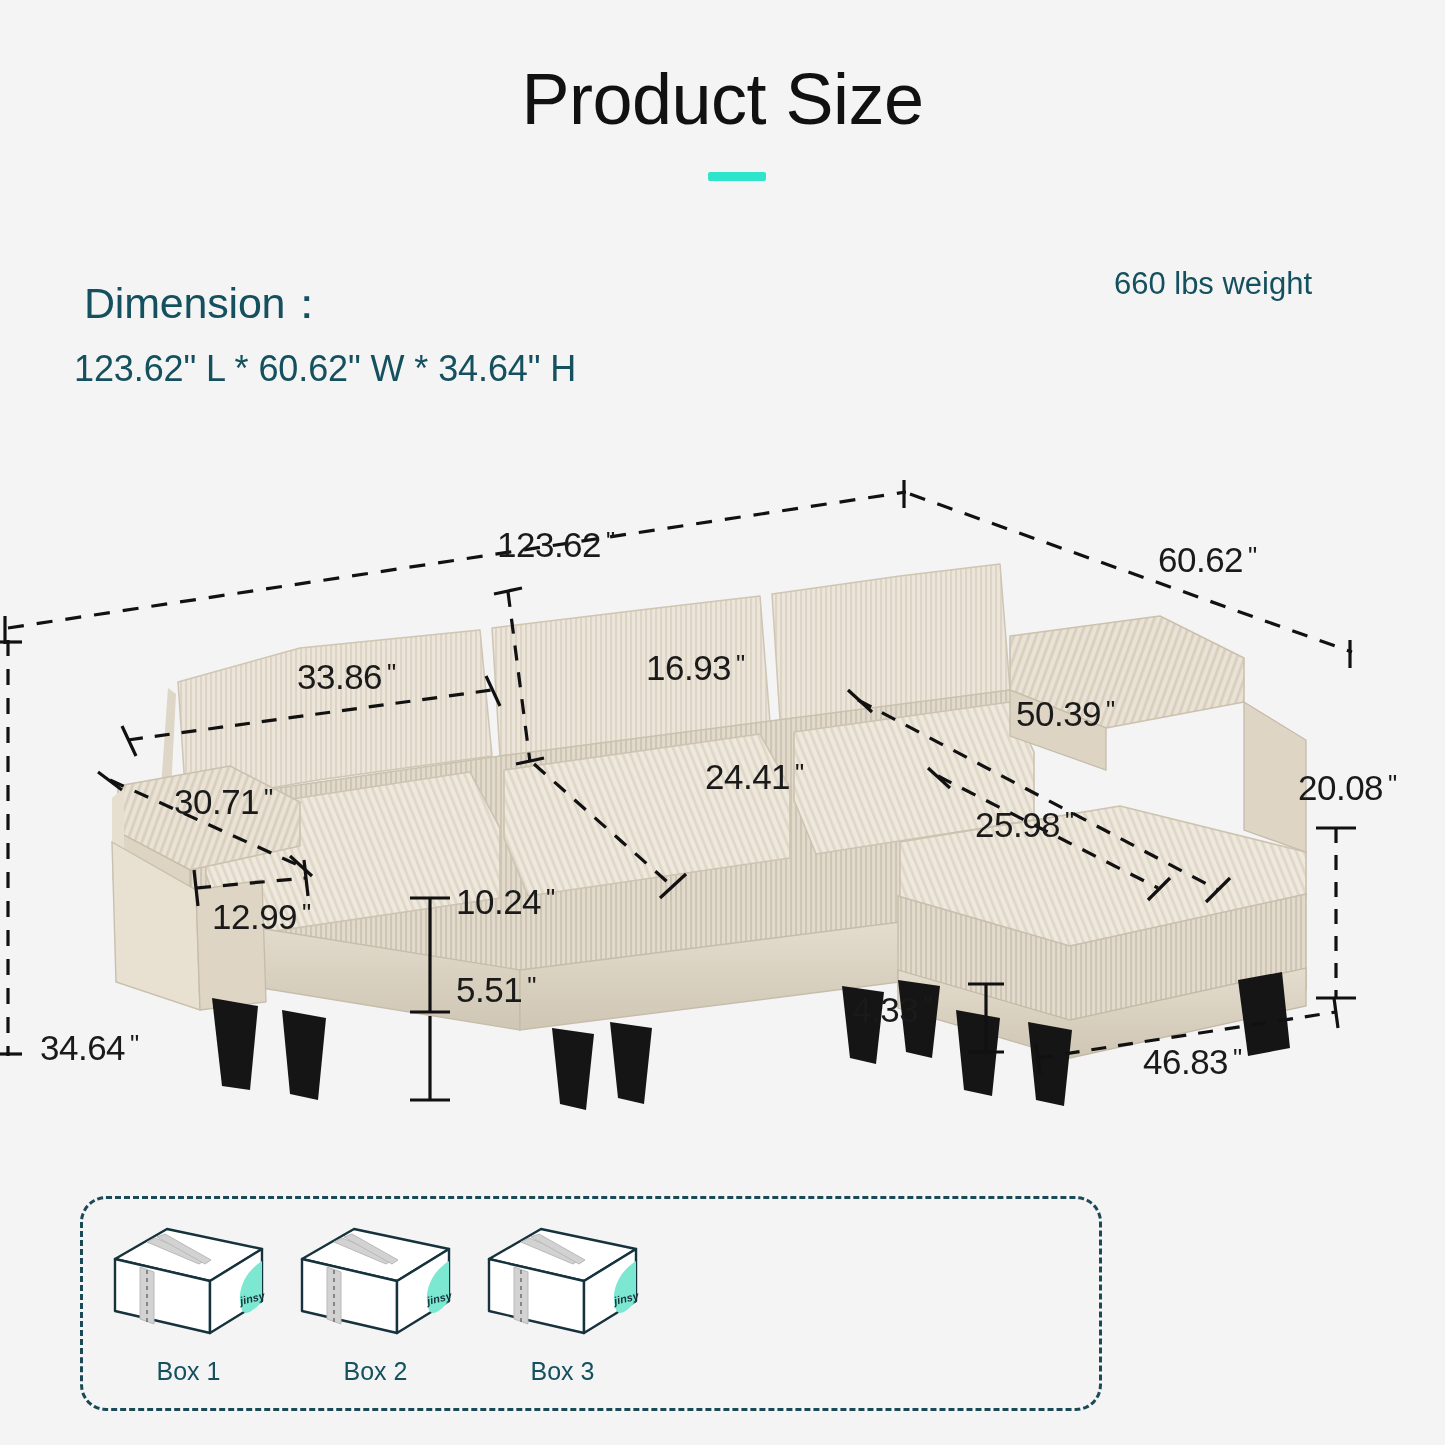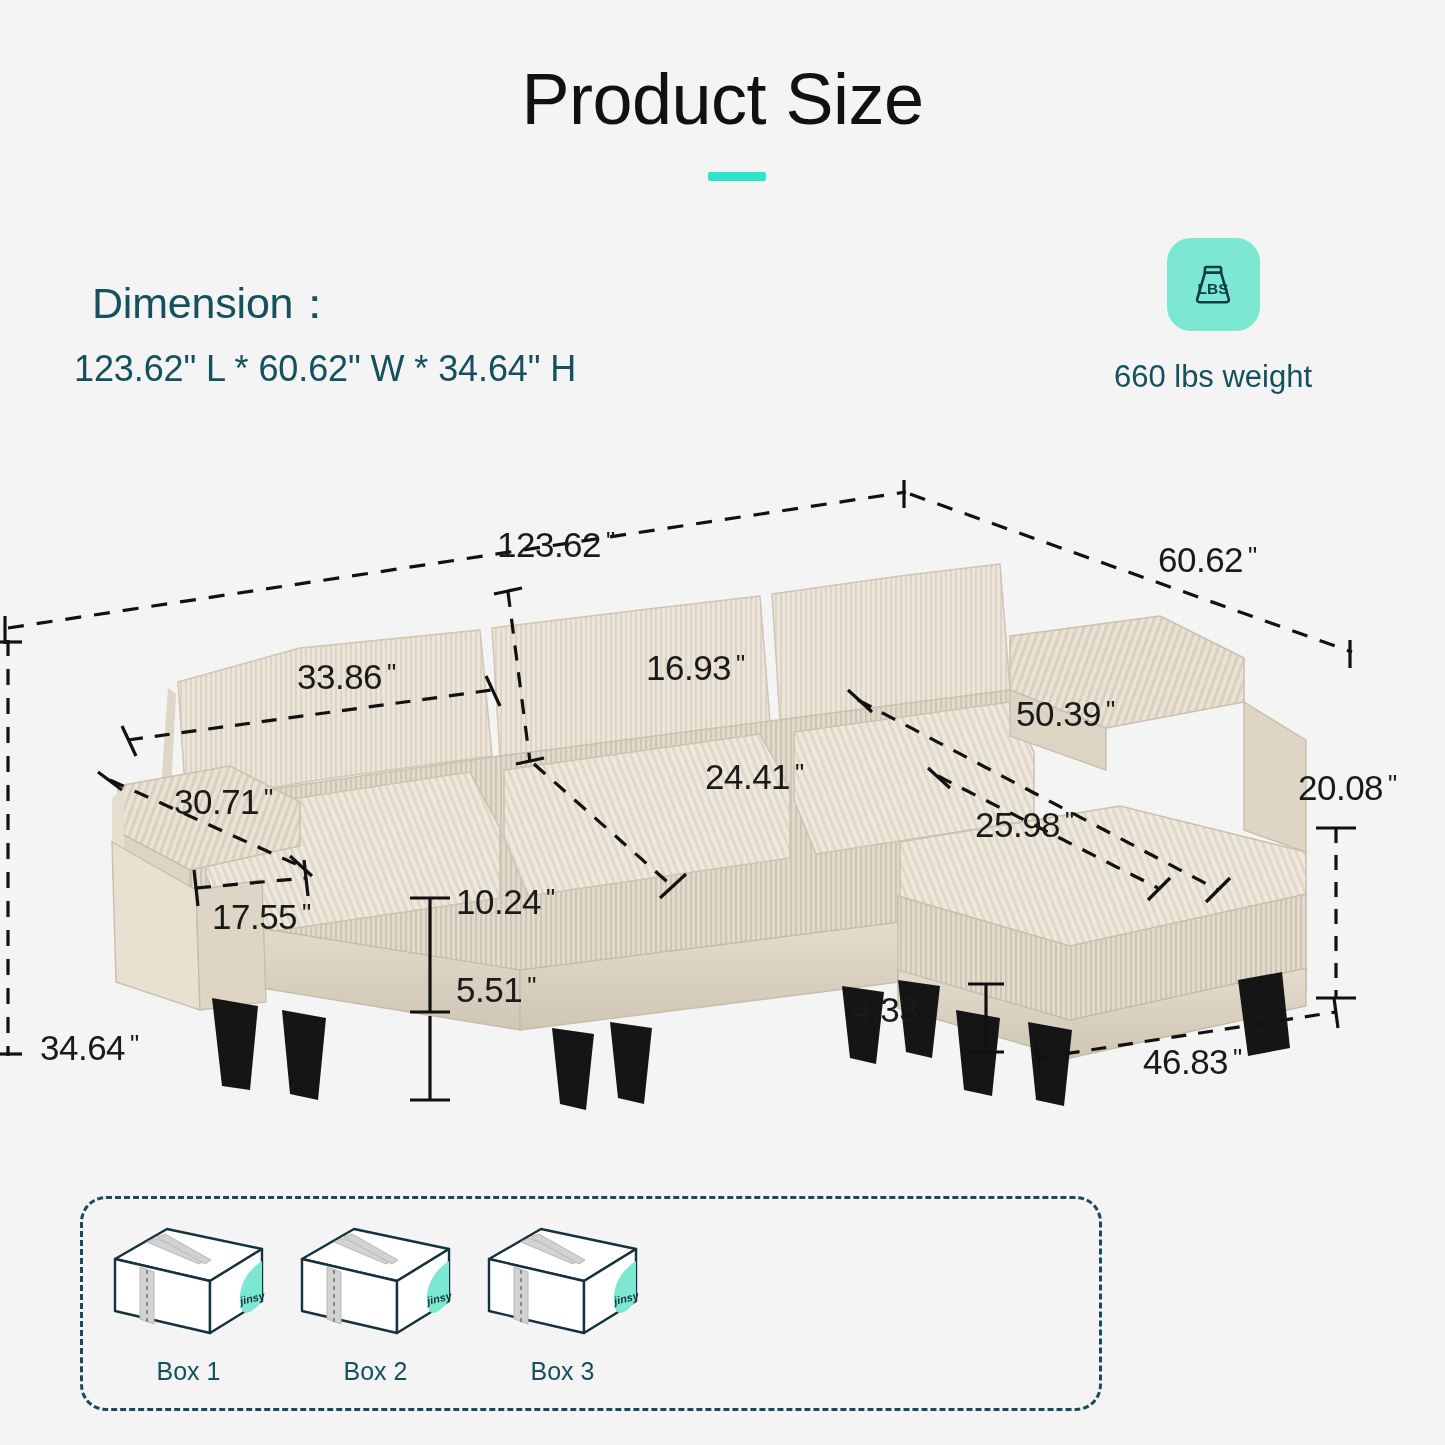--- a/index.html
+++ b/index.html
@@ -19,21 +19,21 @@
     letter-spacing: -0.5px; line-height: 1.05;
   }
   .title-accent {
     position: absolute; left: 708px; top: 172px;
     width: 58px; height: 9px; border-radius: 2px;
     background: #2ee5cc;
   }
 
   
   .dim-heading {
-    position: absolute; left: 92px; top: 275px;
+    position: absolute; left: 84px; top: 275px;
     font-size: 43px; font-weight: 400; color: #14505e;
     letter-spacing: -0.2px;
   }
   .dim-value {
     position: absolute; left: 74px; top: 348px;
     font-size: 36px; font-weight: 400; color: #14505e;
     letter-spacing: -0.1px;
   }
 
   
@@ -82,27 +82,20 @@
 
 <div id="page">
 
   <div class="title">Product Size</div>
   <div class="title-accent"></div>
 
   <div class="dim-heading">Dimension：</div>
   <div class="dim-value">123.62" L * 60.62" W * 34.64" H</div>
 
   <div class="weight-wrap">
-    <div class="weight-badge">
-      <svg width="58" height="58" viewBox="0 0 58 58">
-        <path d="M22.5 11 h13 a1.6 1.6 0 0 1 1.6 1.6 v4.2 h-16.2 v-4.2 a1.6 1.6 0 0 1 1.6 -1.6 z" fill="none" stroke="#0f3d49" stroke-width="2.6" stroke-linejoin="round"></path>
-        <path d="M20.9 16.8 L13.2 43.2 a2.4 2.4 0 0 0 2.3 3.1 h27 a2.4 2.4 0 0 0 2.3 -3.1 L37.1 16.8 z" fill="none" stroke="#0f3d49" stroke-width="2.6" stroke-linejoin="round"></path>
-        <text x="29" y="37.5" text-anchor="middle" font-family="Liberation Sans, sans-serif" font-size="15.5" font-weight="700" fill="#0f3d49">LBS</text>
-      </svg>
-    </div>
     <div class="weight-text">
       <div>660 lbs weight</div>
     </div>
   </div>
 
   <div id="stage">
     <svg width="1445" height="700" viewBox="0 0 1445 700">
       <defs>
 
         <pattern id="ribV" width="5" height="8" patternUnits="userSpaceOnUse">
@@ -278,21 +271,21 @@
       </g>
     </svg>
 
     <div class="dlabel" style="left:497px; top:75px;  font-size:35px;"><span>123.62</span><span class="u">"</span></div>
     <div class="dlabel" style="left:1158px;top:90px;  font-size:35px;"><span>60.62</span><span class="u">"</span></div>
     <div class="dlabel" style="left:40px;  top:578px; font-size:35px;"><span>34.64</span><span class="u">"</span></div>
     <div class="dlabel" style="left:297px; top:207px; font-size:35px;"><span>33.86</span><span class="u">"</span></div>
     <div class="dlabel" style="left:646px; top:198px; font-size:35px;"><span>16.93</span><span class="u">"</span></div>
     <div class="dlabel" style="left:705px; top:307px; font-size:35px;"><span>24.41</span><span class="u">"</span></div>
     <div class="dlabel" style="left:174px; top:332px; font-size:35px;"><span>30.71</span><span class="u">"</span></div>
-    <div class="dlabel" style="left:212px; top:447px; font-size:35px;"><span>17.55</span><span class="u">"</span></div>
+    <div class="dlabel" style="left:212px; top:447px; font-size:35px;"><span>12.99</span><span class="u">"</span></div>
     <div class="dlabel" style="left:456px; top:432px; font-size:35px;"><span>10.24</span><span class="u">"</span></div>
     <div class="dlabel" style="left:456px; top:520px; font-size:35px;"><span>5.51</span><span class="u">"</span></div>
     <div class="dlabel" style="left:1016px;top:244px; font-size:35px;"><span>50.39</span><span class="u">"</span></div>
     <div class="dlabel" style="left:975px; top:355px; font-size:35px;"><span>25.98</span><span class="u">"</span></div>
     <div class="dlabel" style="left:1298px;top:318px; font-size:35px;"><span>20.08</span><span class="u">"</span></div>
     <div class="dlabel" style="left:852px; top:540px; font-size:35px;"><span>4.33</span><span class="u">"</span></div>
     <div class="dlabel" style="left:1143px;top:592px; font-size:35px;"><span>46.83</span><span class="u">"</span></div>
   </div>
 
   <div class="boxes-panel">

